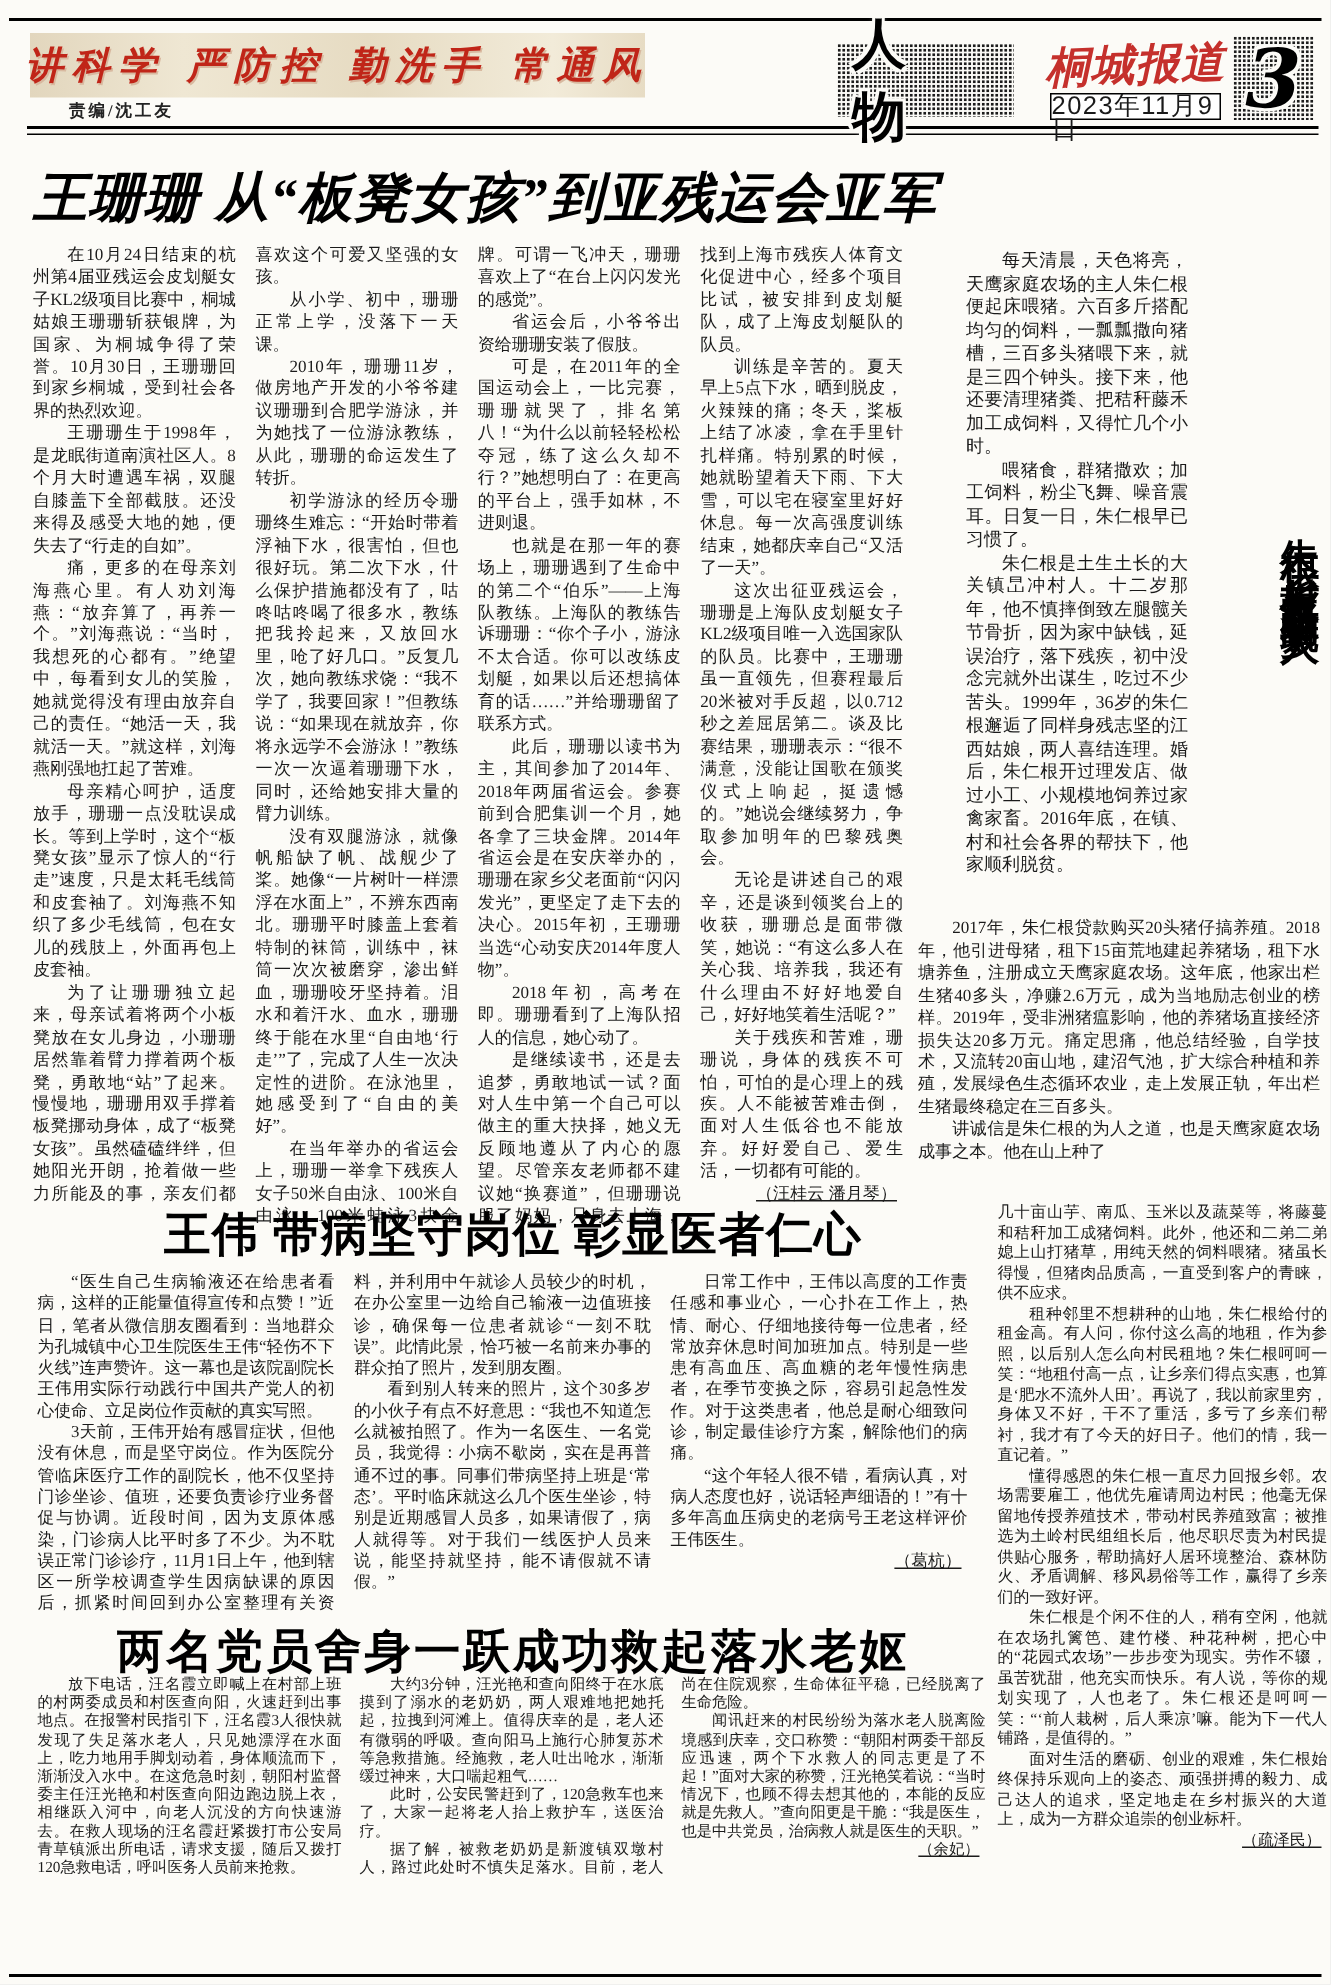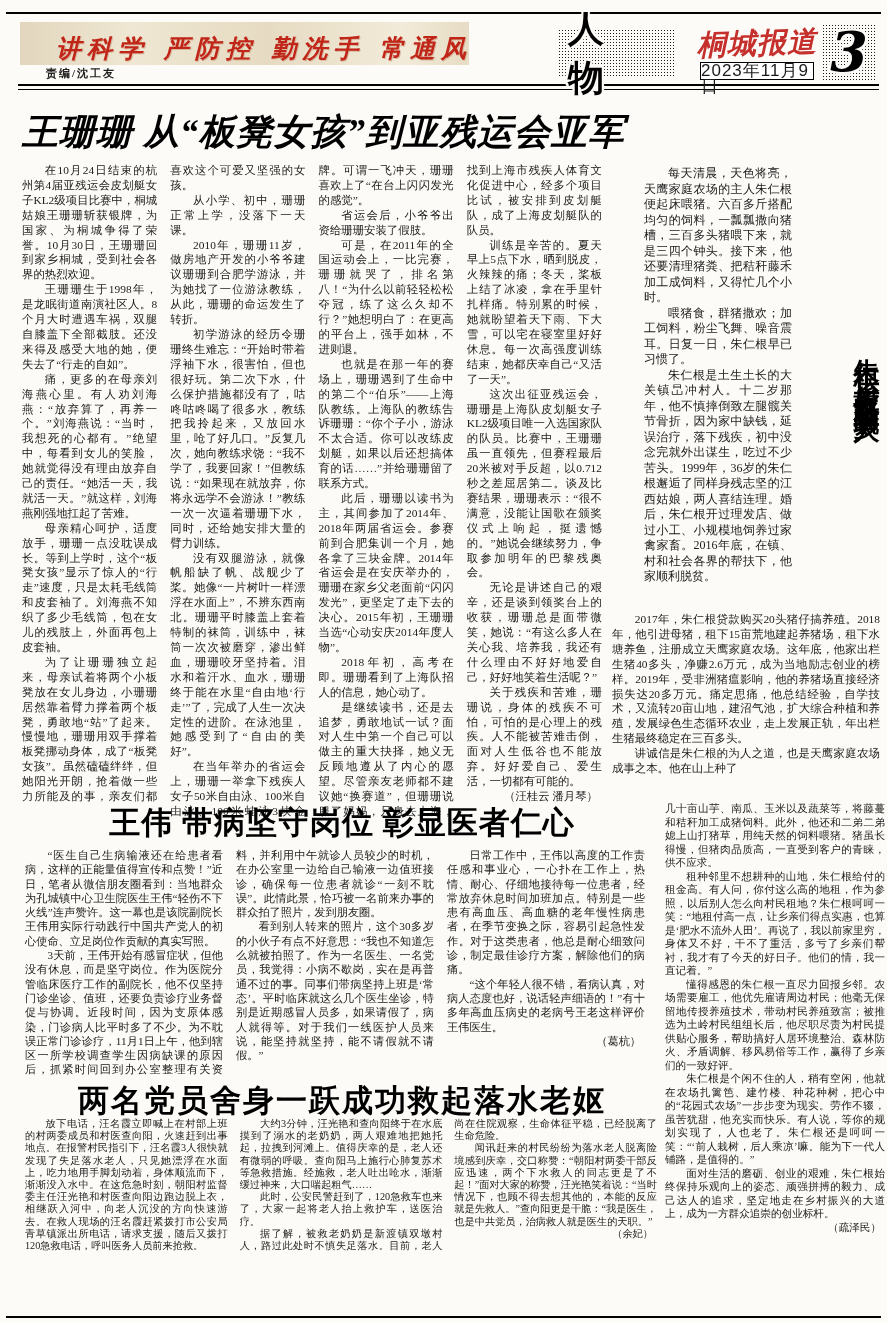--- a/index.html
+++ b/index.html
@@ -3,21 +3,21 @@
 <meta charset="utf-8">
 <style>
   html,body{margin:0;padding:0;background:#e8e8e8;}
   .page{position:relative;width:887px;height:1323px;background:#fcfbf7;margin:0 auto;
         font-family:"Liberation Serif", serif;color:#1a1a1a;overflow:hidden;}
   .abs{position:absolute;}
   .rule{position:absolute;background:#000;}
   
   .banner{left:20px;top:22px;width:410px;height:43px;
           background:linear-gradient(90deg,#e2d6bd,#efe7d3 25%,#e6dbc2 55%,#f2ebd9 85%,#e7dcc4);
-          display:flex;align-items:flex-end;justify-content:center;padding-left:39px;}
+          display:flex;align-items:center;justify-content:center;}
   .slogans{color:#c02518;font-weight:bold;font-style:italic;font-size:25px;letter-spacing:6px;
            font-family:"DejaVu Serif",serif;text-shadow:1px 1px 0 #d8b9a0;white-space:nowrap;}
   .editor{left:46px;top:66px;font-size:11px;font-weight:bold;letter-spacing:2px;color:#222;}
   .halftone{background-image:radial-gradient(#1c1c1c 0.9px,rgba(0,0,0,0) 1px);background-size:3px 3px;
             display:flex;align-items:center;justify-content:center;}
   .renwu{left:558px;top:29px;width:118px;height:49px;}
   .renwu span{font-size:36px;font-weight:bold;letter-spacing:14px;padding-left:10px;color:#000;
         font-family:"Liberation Sans",sans-serif;
         text-shadow:-2px -2px 0 #fcfbf7,2px -2px 0 #fcfbf7,-2px 2px 0 #fcfbf7,2px 2px 0 #fcfbf7,0 0 4px #fcfbf7;}
   .masthead{left:690px;top:24px;width:134px;height:40px;display:flex;align-items:center;justify-content:center;
@@ -32,21 +32,21 @@
   
   .headline{font-weight:bold;text-align:center;color:#000;white-space:nowrap;
             font-family:"Liberation Serif",serif;}
   .h1a{left:22px;top:108px;width:580px;font-size:36px;letter-spacing:1px;font-style:italic;}
   .h2a{left:22px;top:802px;width:640px;font-size:31px;letter-spacing:1px;}
   .h3a{left:22px;top:1080px;width:640px;font-size:31px;letter-spacing:2px;}
   
   .body-txt{text-align:justify;}
   .body-txt p{margin:0;text-indent:2em;}
   .body-txt p.cont{text-indent:0;}
-  .byline{text-align:right;text-indent:0 !important;padding-right:4px;}
+  .byline{text-align:right;text-indent:0 !important;padding-right:4px;text-decoration:underline;}
   .art1{left:22px;top:163px;width:580px;column-count:4;column-gap:13px;
         font-size:11.4px;line-height:14.9px;}
   .zrg-col1{left:644px;top:166px;width:148px;font-size:12px;line-height:15.5px;}
   .zrg-title{left:798px;top:168px;width:86px;height:402px;writing-mode:vertical-rl;
              font-size:26px;font-weight:bold;letter-spacing:4px;text-align:center;
              margin:0 auto;display:flex;justify-content:center;color:#000;
              font-family:"Liberation Serif",serif;}
   .zrg-wide{left:612px;top:612px;width:268px;font-size:11.4px;line-height:14.9px;}
   .zrg-bottom{left:665px;top:802px;width:220px;font-size:10.6px;line-height:13.5px;}
   .ww-body{left:25px;top:848px;width:620px;column-count:3;column-gap:13px;

